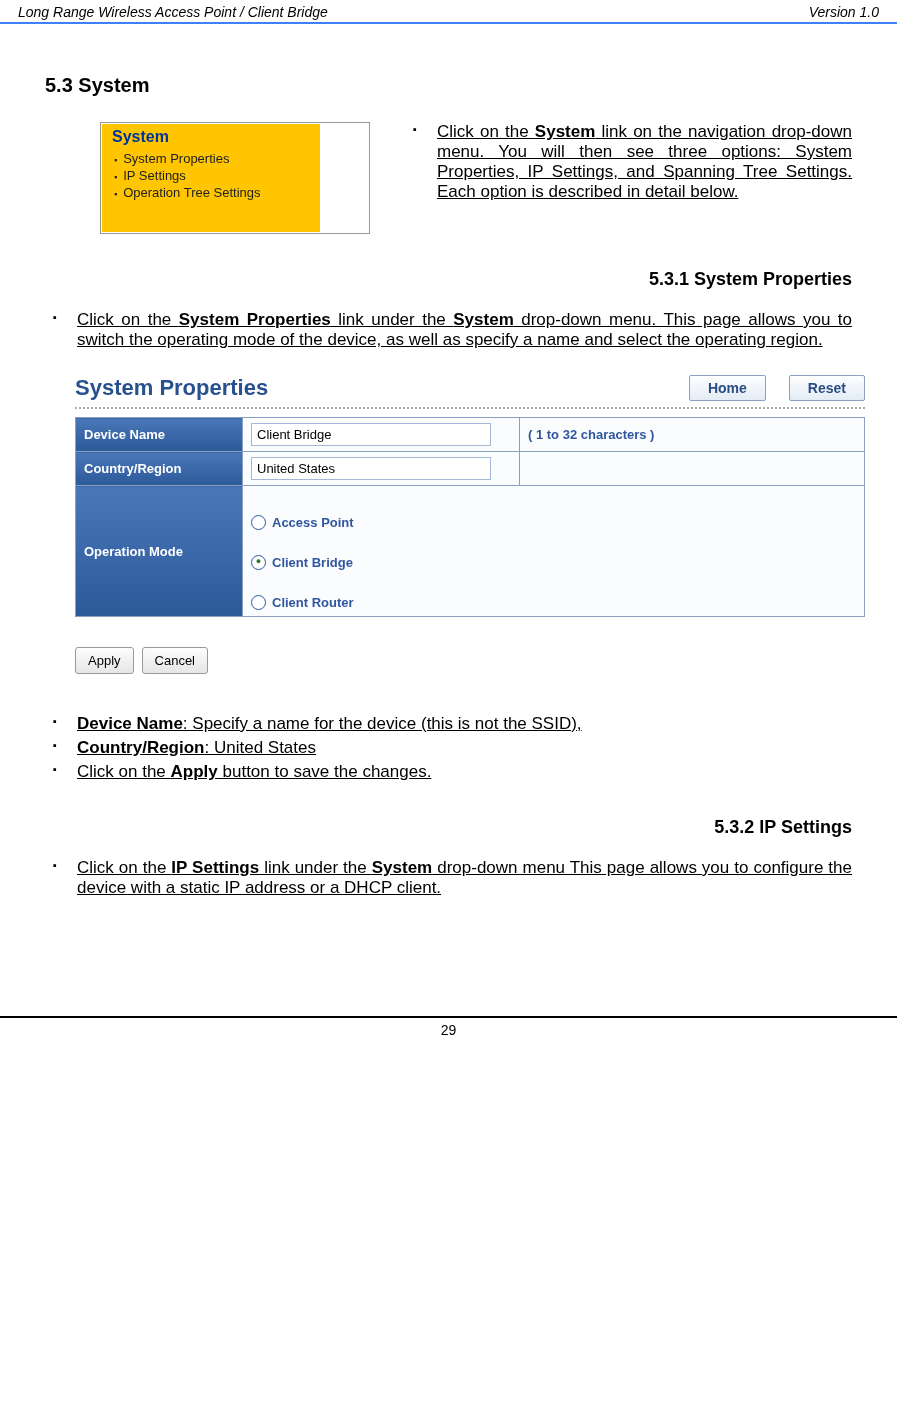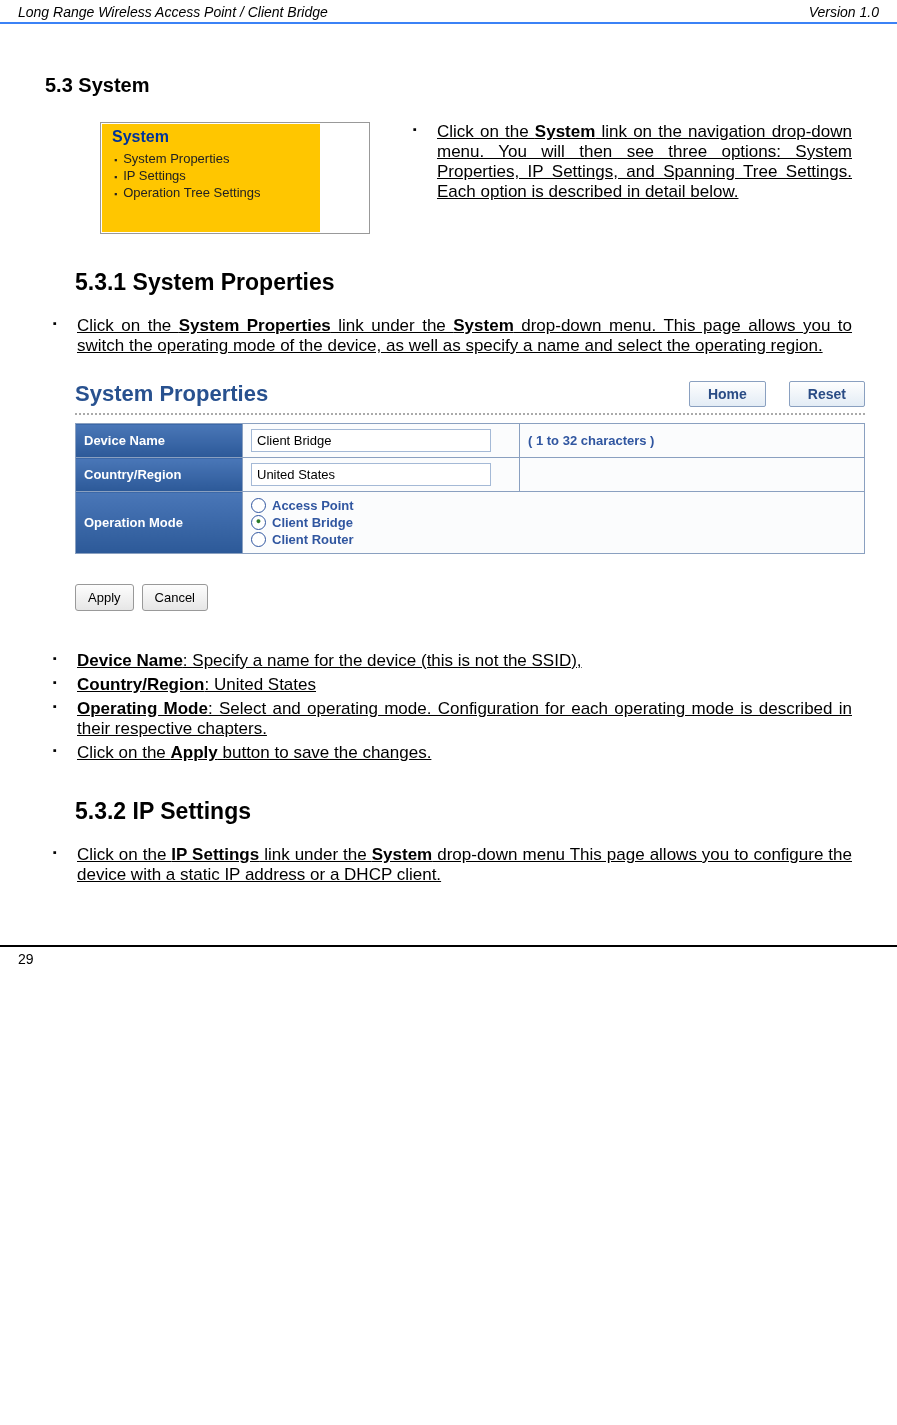--- a/index.html
+++ b/index.html
@@ -21,23 +21,24 @@
     }
     .content {
       padding: 0 45px 0 45px;
     }
     h2.section {
       font-size: 20px;
       font-weight: bold;
       margin: 10px 0 25px 0;
     }
     h3.subsection {
-      font-size: 23px;
+      font-size: 18px;
       font-weight: bold;
       margin: 35px 0 20px 30px;
+      text-align: right;
     }
     .row-imgtext {
       display: flex;
       align-items: flex-start;
       gap: 35px;
       margin-bottom: 10px;
     }
     .system-menu {
       width: 268px;
       height: 110px;
@@ -172,20 +173,21 @@
       padding: 4px 8px;
     }
     .opmode-row {
       display: flex;
       align-items: center;
       gap: 6px;
       padding: 1px 0;
       color: #3056a0;
       font-weight: bold;
       font-size: 13px;
+      margin-top: 23px;
     }
     .radio {
       width:13px; height:13px;
       border:1px solid #3056a0;
       border-radius:50%;
       display:inline-block;
       line-height: 9px;
       text-align:center;
       font-size:16px;
       color:#2a7a2a;
@@ -206,23 +208,23 @@
     .ux-btn {
       border: 1px solid #999;
       background: linear-gradient(#fdfdfd,#e6e6e6);
       padding: 5px 12px;
       font-size: 13px;
       border-radius: 3px;
       font-family: inherit;
     }
     .page-footer {
       border-top: 2px solid #000;
-      margin-top: 60px;
+      margin-top: 118px;
       padding: 4px 18px;
-      text-align: left;
+      text-align: center;
       font-size: 14px;
     }
   </style>
 </head>
 <body>
 
 <div class="page-header">
   <span>Long Range Wireless Access Point / Client Bridge</span>
   <span>Version 1.0</span>
 </div>
@@ -307,21 +309,20 @@
     <div class="footer-btns">
       <button class="ux-btn">Apply</button>
       <button class="ux-btn">Cancel</button>
     </div>
   </div>
 
   <div class="body-text" style="text-align:left;">
     <ul>
       <li><b>Device Name</b><span>: Specify a name for the device (this is not the SSID),</span></li>
       <li><b>Country/Region</b><span>: United States</span></li>
-      <li style="text-align:justify;"><b>Operating Mode</b><span>: Select and operating mode. Configuration for each operating mode is described in their respective chapters.</span></li>
       <li><span>Click on the </span><b>Apply</b><span> button to save the changes.</span></li>
     </ul>
   </div>
 
   <h3 class="subsection">5.3.2   IP Settings</h3>
 
   <div class="body-text">
     <ul>
         <li>
       <span>Click on the </span><b>IP Settings</b><span> link under the </span><b>System</b><span> drop-down menu This page allows you to configure the device with a static IP address or a DHCP client.</span>

